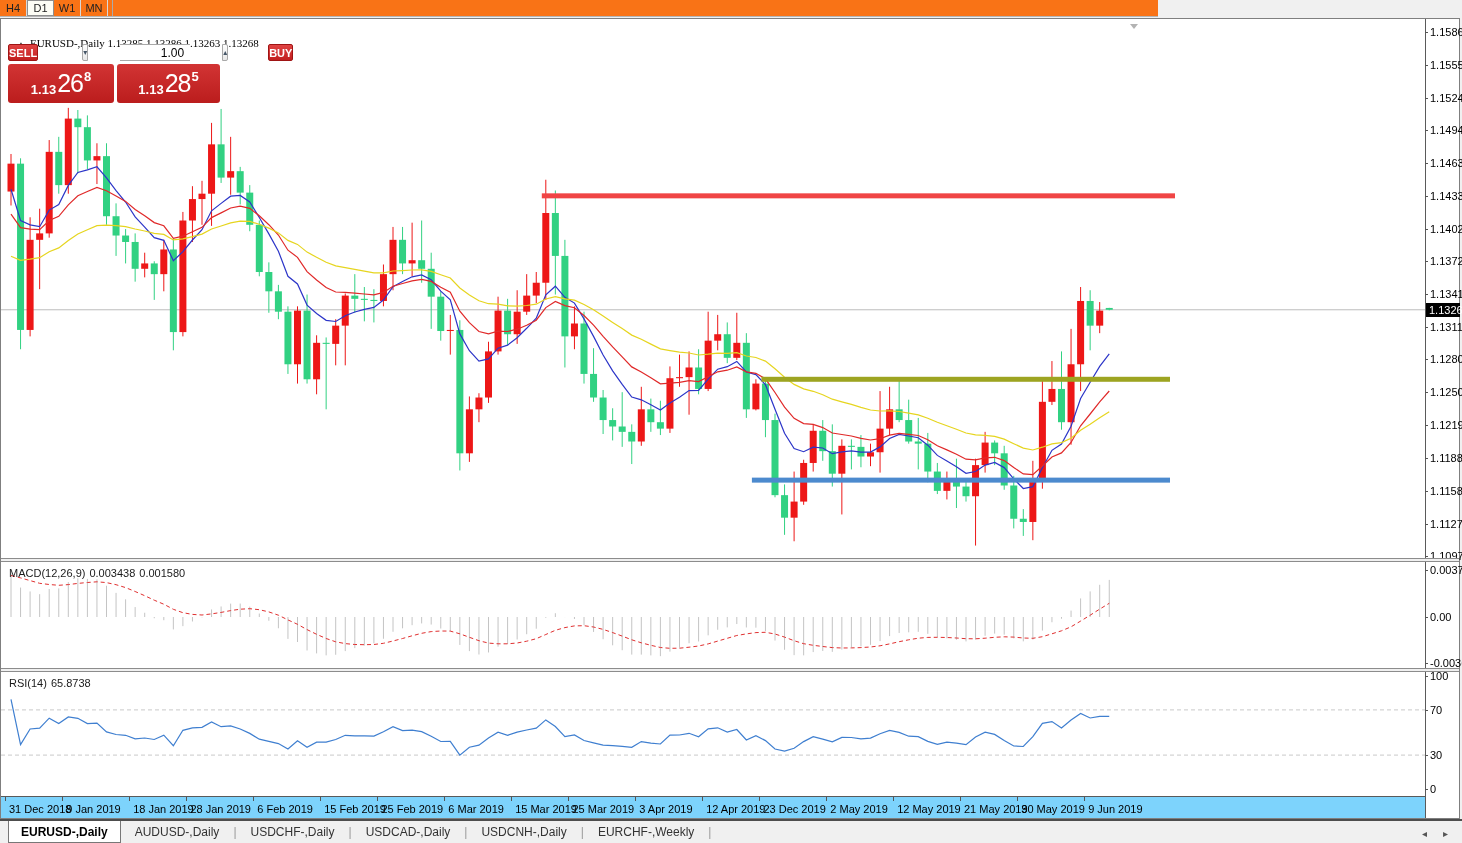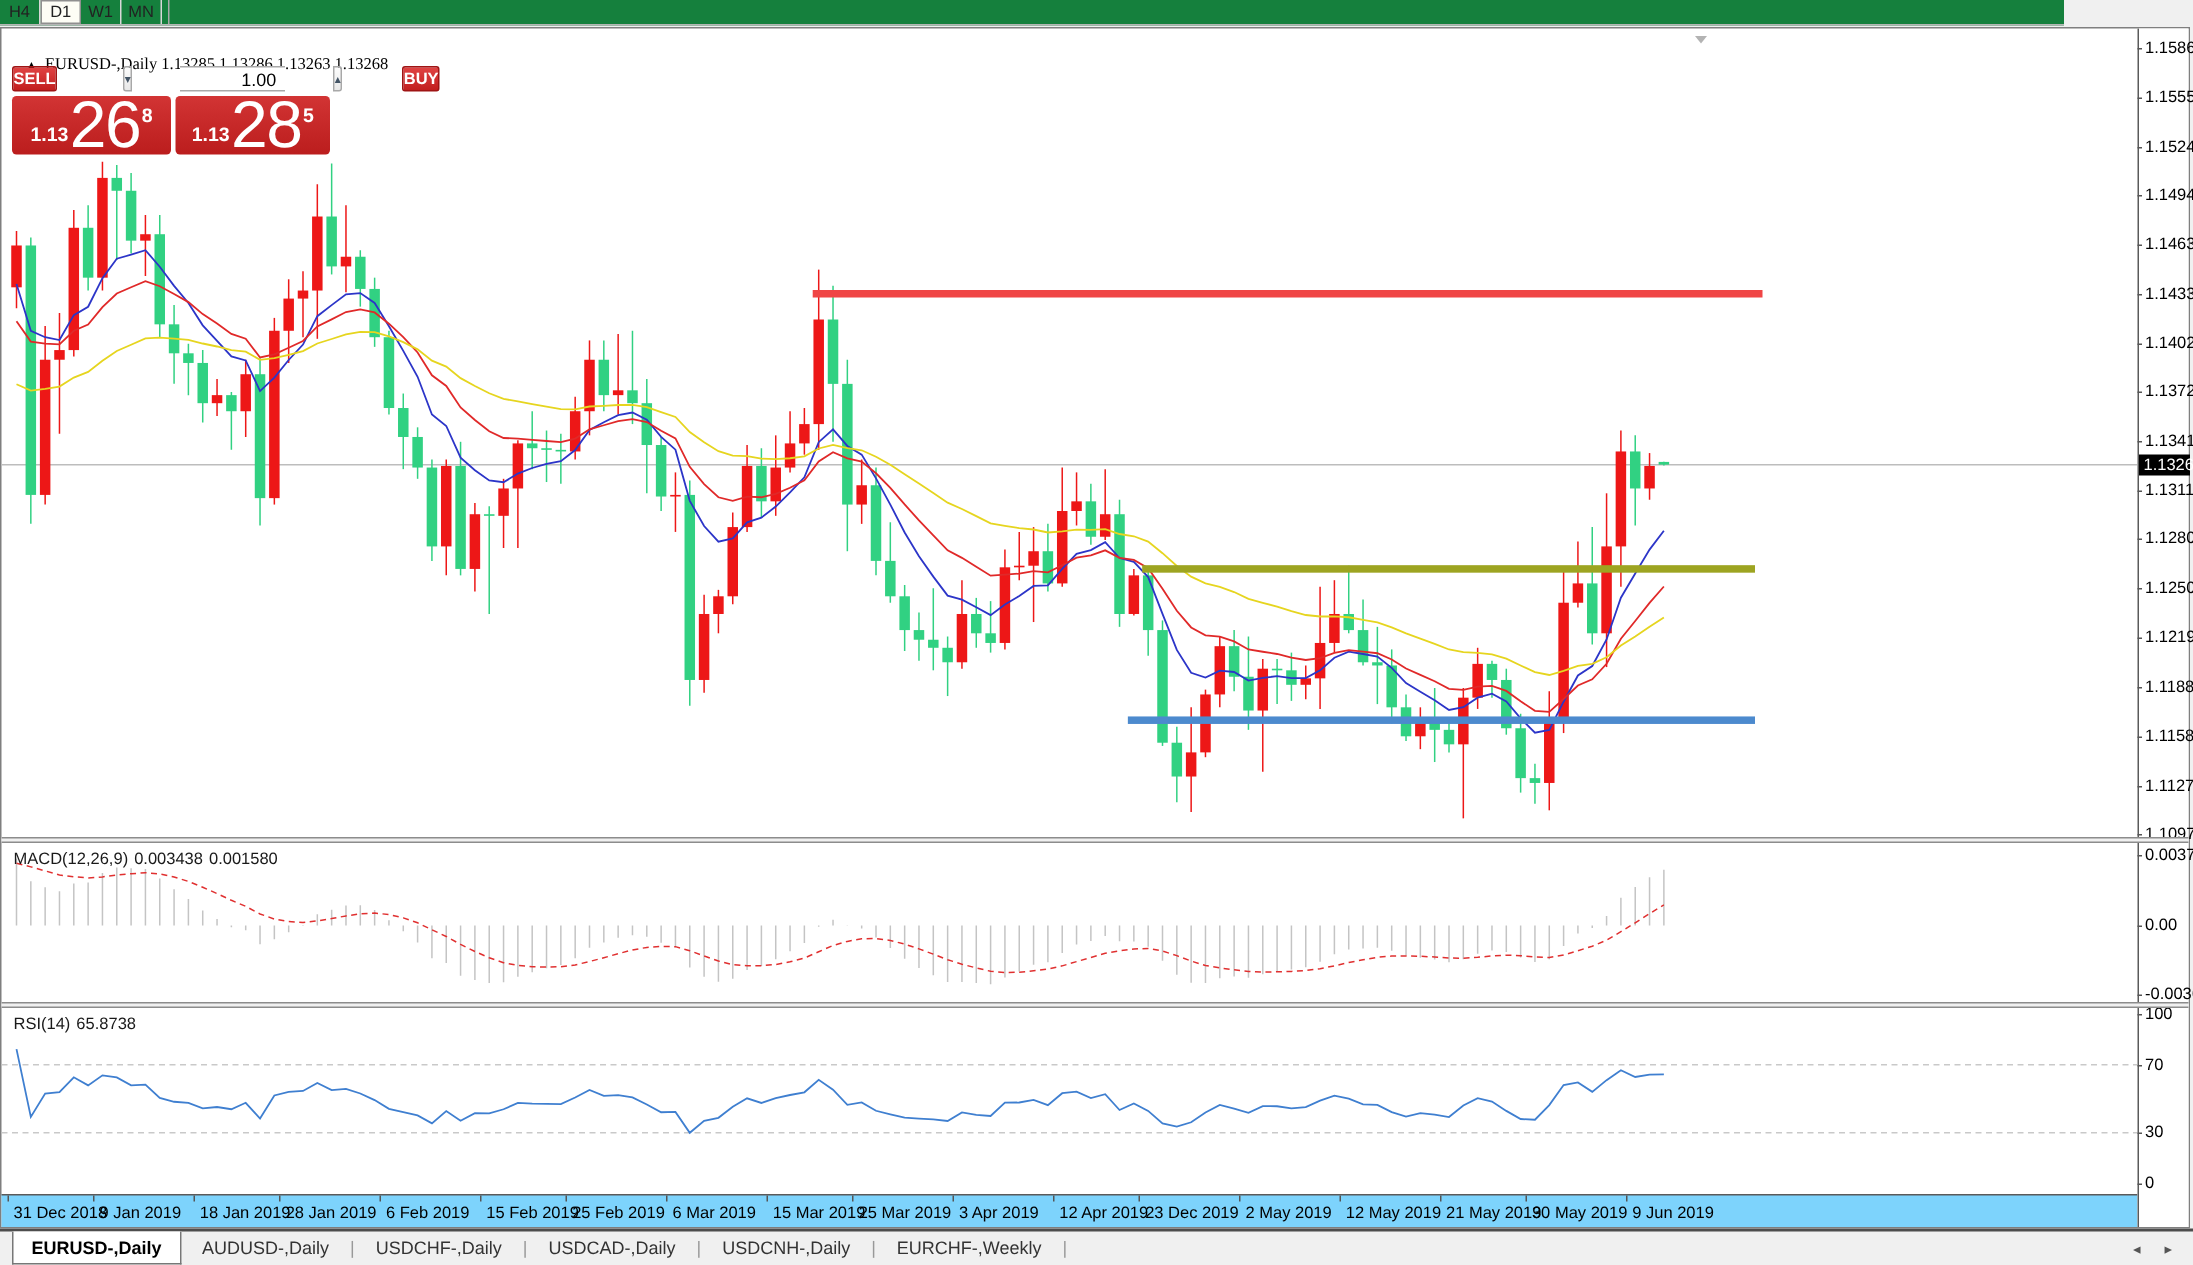--- a/index.html
+++ b/index.html
@@ -1,19 +1,19 @@
 <!DOCTYPE html>
 <html><head>
 <meta charset="utf-8">
 <style>
   * { box-sizing: border-box; margin: 0; padding: 0; }
   html,body { width:1462px; height:843px; overflow:hidden; background:#f0f0f0;
     font-family:"Liberation Sans", sans-serif; -webkit-font-smoothing:antialiased; }
-  .toolbar { position:absolute; left:0; top:0; width:1376px; height:17px;
-    background:#15803d; border-bottom:1px solid #b5b5b5; display:flex; align-items:stretch; }
+  .toolbar { position:absolute; left:0; top:0; width:1158px; height:17px;
+    background:#f97316; border-bottom:1px solid #b5b5b5; display:flex; align-items:stretch; }
   .tf-btn { width:27px; font-size:11px; color:#222; display:flex; align-items:center;
     justify-content:center; border-right:1px solid #d8d8d8; cursor:default; }
   .tf-btn.active { background:#fdfdf5; border:1px solid #8f8f8f; }
   .tf-group-sep { width:0; border-left:1px solid #aaa; margin-left:4px; }
 
   .chart-window { position:absolute; left:0; top:18px; width:1460px; height:801px;
     background:#fff; border:1px solid #7f7f7f; }
   .panes { position:absolute; left:0; top:0; width:1424px; height:799px; }
   svg.pane { position:absolute; left:0; display:block; }
   #main-svg { top:0; height:539px; width:1424px; }
@@ -50,21 +50,21 @@
     color:#456; font-size:8px; text-align:center; line-height:15px; cursor:pointer; }
   .tp-spin.dn { margin-left:12px; border-radius:2px 0 0 2px; }
   .tp-spin.up { border-radius:0 2px 2px 0; }
   .tp-vol { width:70px; height:17px; border:1px solid #a8a8a8; border-left:none; border-right:none;
     font-size:12px; text-align:right; padding-right:6px; color:#000; outline:none; font-family:inherit; }
   .tp-row2 { display:flex; margin-top:3px; }
   .tp-price { width:106px; height:39px; border-radius:3px; background:linear-gradient(#d23434,#bb1d1d);
     color:#fff; display:flex; align-items:center; justify-content:center; cursor:pointer; }
   .tp-price + .tp-price { margin-left:3px; width:103px; }
   .tp-price .small { font-size:13px; font-weight:bold; margin-top:12px; }
-  .tp-price .big { font-size:44px; font-weight:400; letter-spacing:-1px; margin:0 1px; }
+  .tp-price .big { font-size:25px; font-weight:400; letter-spacing:-1px; margin:0 1px; }
   .tp-price .sup { font-size:13px; font-weight:bold; margin-bottom:14px; }
 
   .tab-bar { position:absolute; left:0; top:819px; width:1462px; height:24px; background:#f0f0f0;
     border-top:2px solid #4d4d4d; display:flex; align-items:stretch; padding-left:8px; }
   .tab { font-size:12px; color:#333; display:flex; align-items:center; padding:0 14px; cursor:pointer; white-space:nowrap; }
   .tab.active { background:#fff; border:1px solid #777; border-top:none; font-weight:bold; color:#000; padding:0 12px; }
   .tab-sep { color:#999; display:flex; align-items:center; font-size:12px; }
   .tab-scroll { position:absolute; right:14px; top:0; height:24px; display:flex; align-items:center; gap:16px; }
   .tab-scroll span { color:#555; font-size:10px; cursor:pointer; }
 </style>

